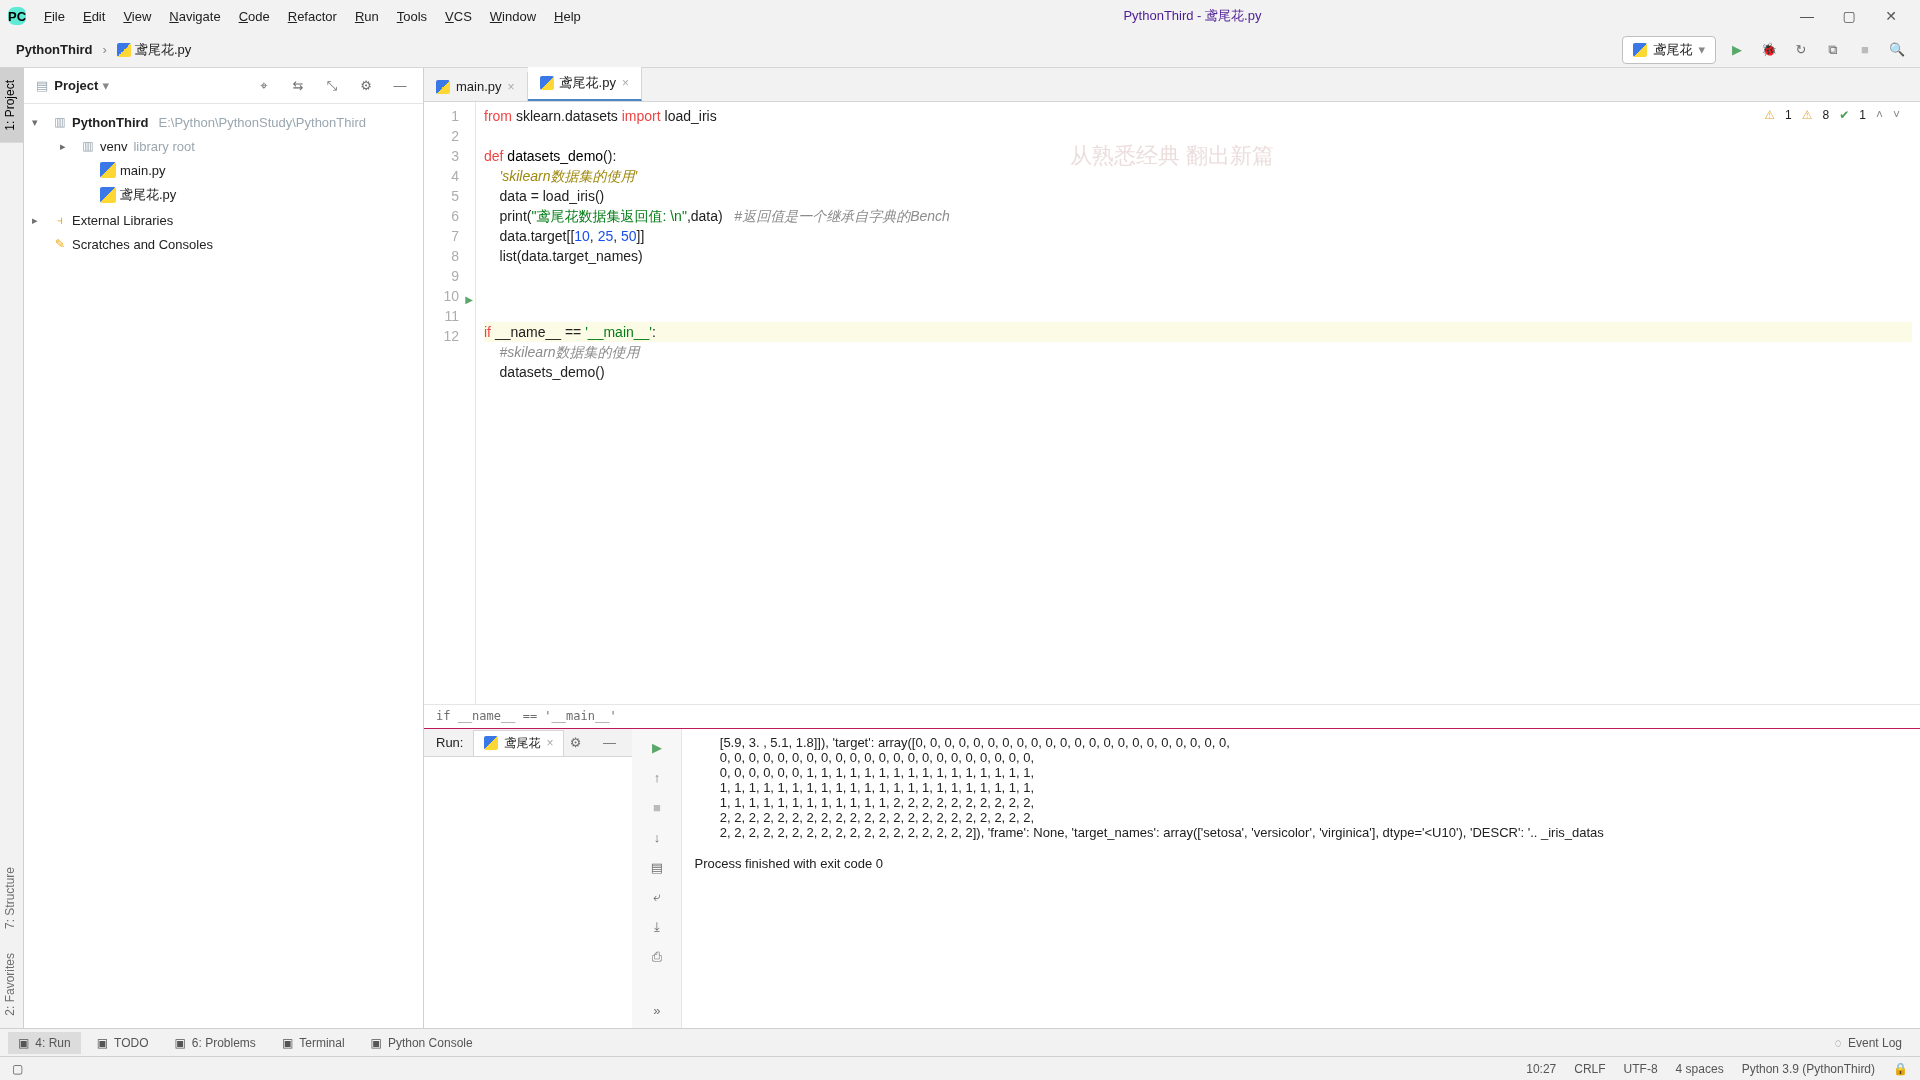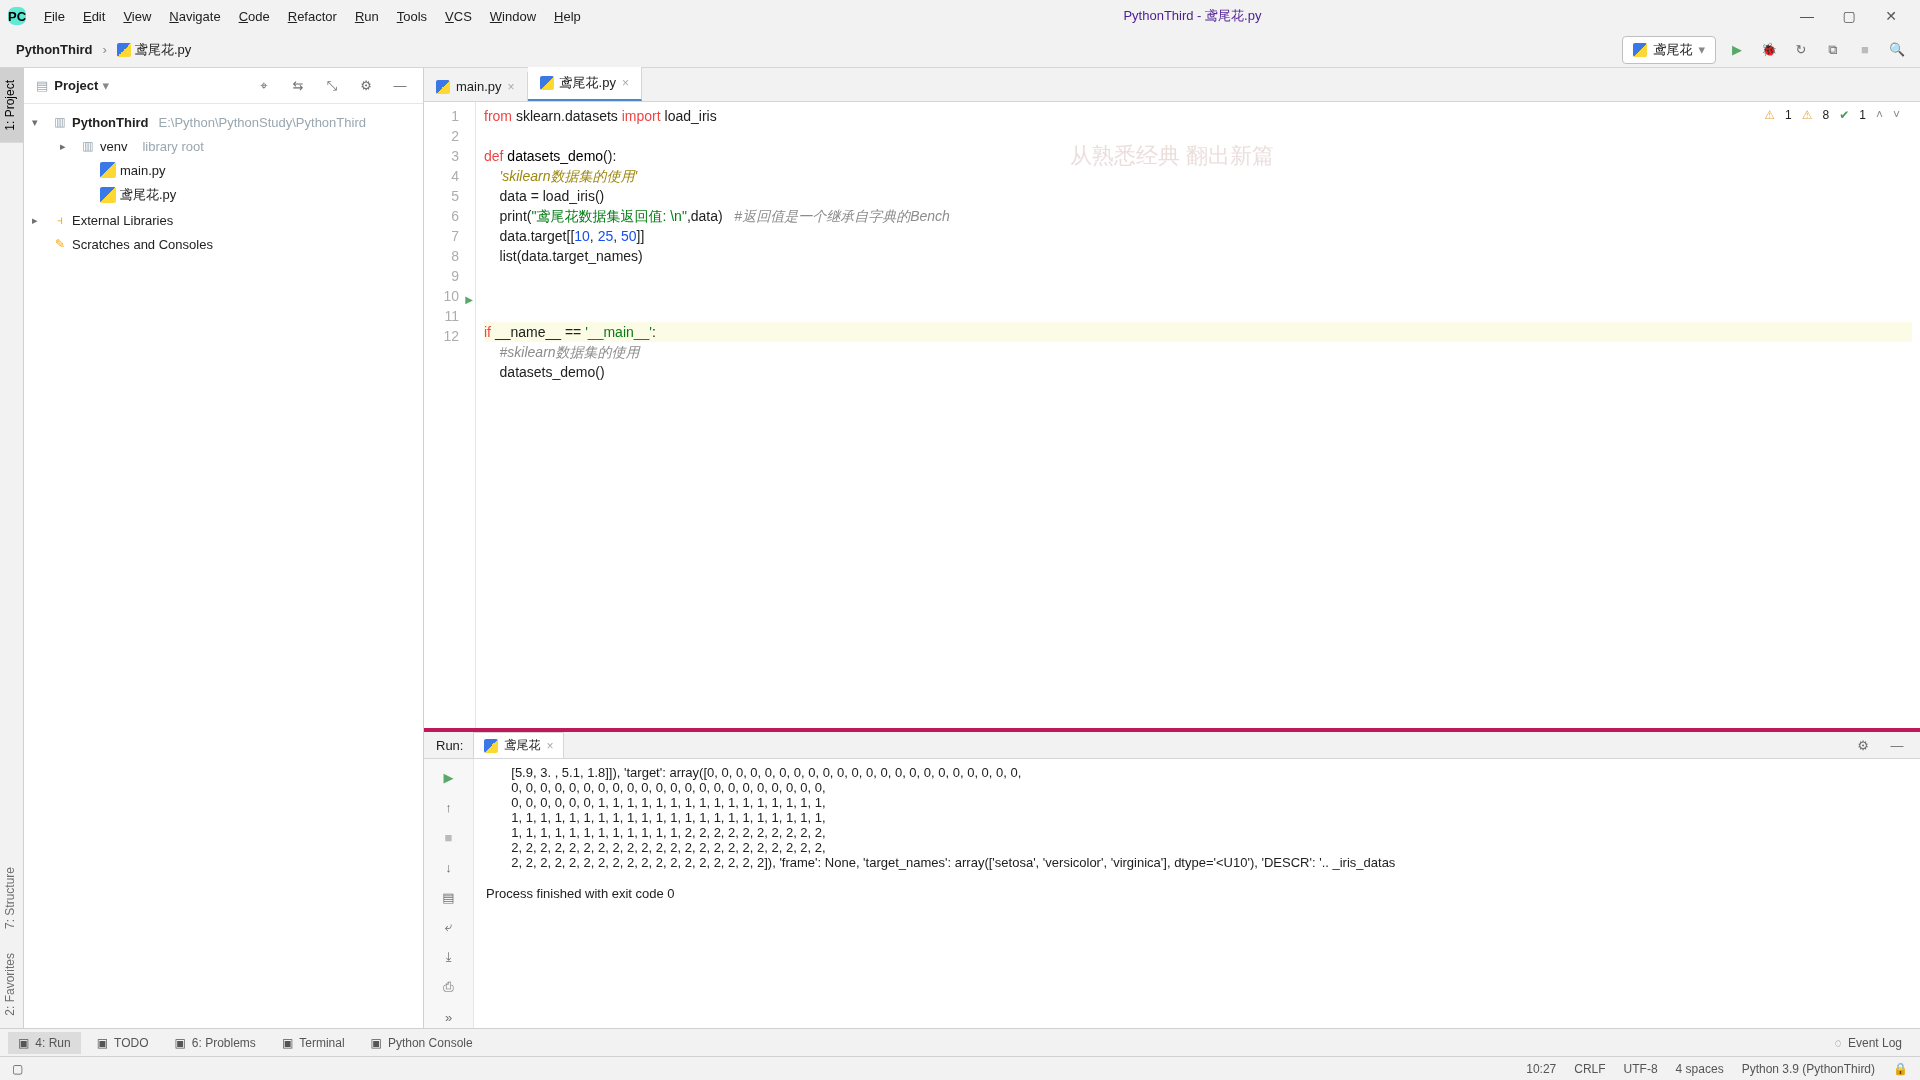--- a/index.html
+++ b/index.html
@@ -55,21 +55,21 @@
 .str { color:#067d17; }
 .num { color:#1750eb; }
 .cmt { color:#8c8c8c; font-style:italic; }
 .deco { color:#9e880d; font-style:italic;}
 .inspect-bar { position:absolute; top:6px; right:20px; display:flex; gap:10px; align-items:center; font-size:12px; }
 .inspect-bar .warn { color:#e2a53a; }
 .inspect-bar .err { color:#e2a53a; }
 .inspect-bar .ok { color:#499c54; }
 .watermark { position:absolute; top:39px; left:50%; transform:translateX(-50%); color:#e0c8c8; font-size:22px; font-weight:300; opacity:0.6; pointer-events:none; }
 .breadcrumb-editor { height:24px; border-top:1px solid #e6e6e6; padding:4px 12px; font-size:12px; color:#6e6e6e; font-family:"Consolas",monospace; }
-.run-panel { height: 300px; border-top: 4px solid #be185d; display: flex; flex-direction: column; background:#fff; }
+.run-panel { height: 300px; border-top: 1px solid #be185d; display: flex; flex-direction: row; background:#fff; }
 .run-header { height: 28px; display: flex; align-items: center; padding: 0 12px; background:#f2f2f2; border-bottom:1px solid #d6d6d6; }
 .run-tab { display:flex; align-items:center; gap:6px; padding:4px 10px; background:#fff; border:1px solid #d6d6d6; border-bottom:none; font-size:12px; }
 .run-tab .close { color:#aaa; }
 .run-header .rtools { margin-left:auto; display:flex; gap:12px; color:#6e6e6e; }
 .run-body { flex:1; display:flex; }
 .run-toolbar { width:50px; background:#f7f7f7; border-right:1px solid #e6e6e6; display:flex; flex-direction:column; align-items:center; padding:8px 0; gap:10px; }
 .run-toolbar .tb { width:20px; height:20px; display:flex; align-items:center; justify-content:center; color:#6e6e6e; cursor:pointer; }
 .run-toolbar .tb.play { color:#59a869; }
 .console { flex:1; padding:6px 12px; font-family:"JetBrains Mono","Consolas",monospace; font-size:13px; white-space:pre; overflow:hidden; color:#212121; }
 .console .exit { margin-top:16px; }
@@ -153,21 +153,21 @@
       <div class="tree-row">
         <span class="arrow">▾</span>
           <span class="ficon folder-icon">▥</span>
         <span class="bold">PythonThird</span>
         <span class="muted" style="margin-left:6px">E:\Python\PythonStudy\PythonThird</span>
       </div>
       <div class="tree-row" style="padding-left:36px">
         <span class="arrow">▸</span>
           <span class="ficon folder-icon">▥</span>
         <span>venv</span>
-        <span class="muted" style="margin-left:11px">library root</span>
+        <span class="muted" style="margin-left:2px">library root</span>
       </div>
       <div class="tree-row" style="padding-left:56px">
         <span class="arrow"></span>
           <span class="pyfile-ico ficon"></span>
         <span>main.py</span>
       </div>
       <div class="tree-row" style="padding-left:56px">
         <span class="arrow"></span>
           <span class="pyfile-ico ficon"></span>
         <span>鸢尾花.py</span>
@@ -219,20 +219,21 @@
           <div class="ln">6</div>
           <div class="ln">7</div>
           <div class="ln">8</div>
           <div class="ln">9</div>
           <div class="ln">10<span class="run-mark">▶</span></div>
           <div class="ln">11</div>
           <div class="ln">12</div>
         </div>
       <div class="code" id="code"><div class="line"><span class="kw">from</span> sklearn.datasets <span class="kw">import</span> load_iris</div><div class="line">&nbsp;</div><div class="line"><span class="kw">def</span> <span class="fn">datasets_demo</span>():</div><div class="line">    <span class="deco">'skilearn数据集的使用'</span></div><div class="line">    data = load_iris()</div><div class="line">    print(<span class="str">"鸢尾花数据集返回值: \n"</span>,data)   <span class="cmt">#返回值是一个继承自字典的Bench</span></div><div class="line">    data.target[[<span class="num">10</span>, <span class="num">25</span>, <span class="num">50</span>]]</div><div class="line">    list(data.target_names)</div><div class="line">&nbsp;</div><div class="line hl"><span class="kw">if</span> __name__ == <span class="str">'__main__'</span>:</div><div class="line">    <span class="cmt">#skilearn数据集的使用</span></div><div class="line">    datasets_demo()</div></div>
     </div>
+    <div class="breadcrumb-editor">if __name__ == '__main__'</div>
 
     <div class="run-panel">
       <div class="run-header">
         <span style="margin-right:10px">Run:</span>
         <div class="run-tab">
           <span class="pyfile-ico"></span>
             <span>鸢尾花</span>
           <span class="close">×</span>
         </div>
         <div class="rtools">

